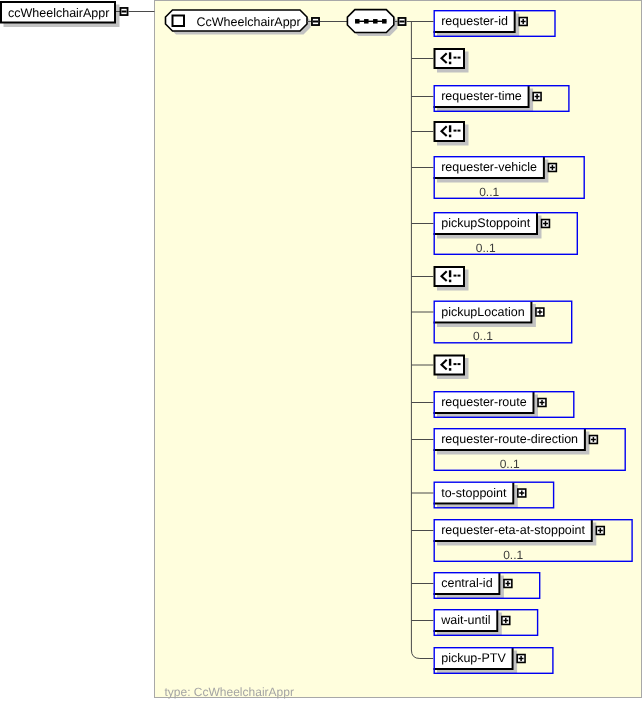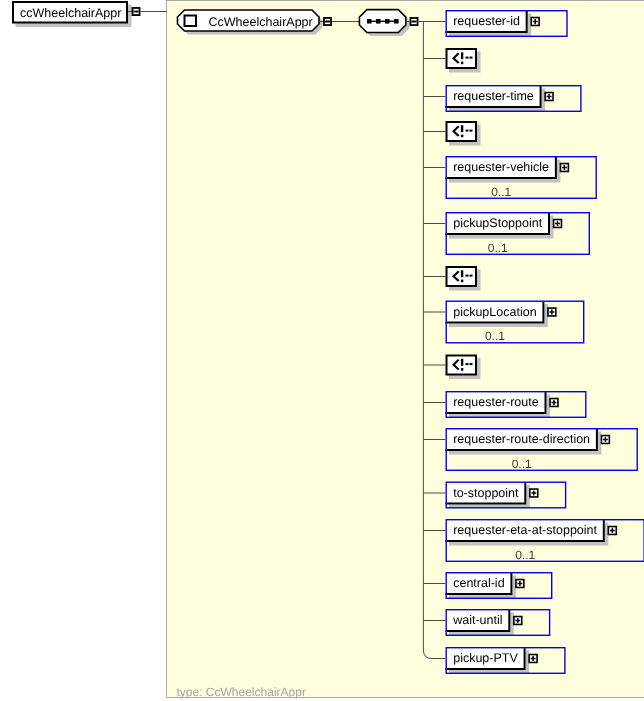--- a/index.html
+++ b/index.html
@@ -1,15 +1,15 @@
 <!DOCTYPE html>
 <html><head><meta charset="utf-8"><title>schema</title>
 <style>
 html,body{margin:0;padding:0;background:#fff;}
-#wrap{filter:opacity(0.999);padding-left:12px;}
+#wrap{filter:opacity(0.999);}
 svg{display:block;}
 text{font-family:"Liberation Sans",sans-serif;}
 </style></head>
 <body>
 <div id="wrap">
 <svg width="644" height="701" viewBox="0 0 644 701" font-family="Liberation Sans, sans-serif" text-rendering="geometricPrecision">
 <rect x="0" y="0" width="644" height="701" fill="#ffffff"></rect>
 <rect x="154.5" y="0.5" width="487" height="697" fill="#fffedd" stroke="#a8a8a8" stroke-width="1"></rect>
 <rect x="3.5" y="4.5" width="116" height="22.5" fill="#c2c2c2"></rect>
 <rect x="1" y="2" width="114" height="20.5" fill="#fff" stroke="#000" stroke-width="2"></rect>

